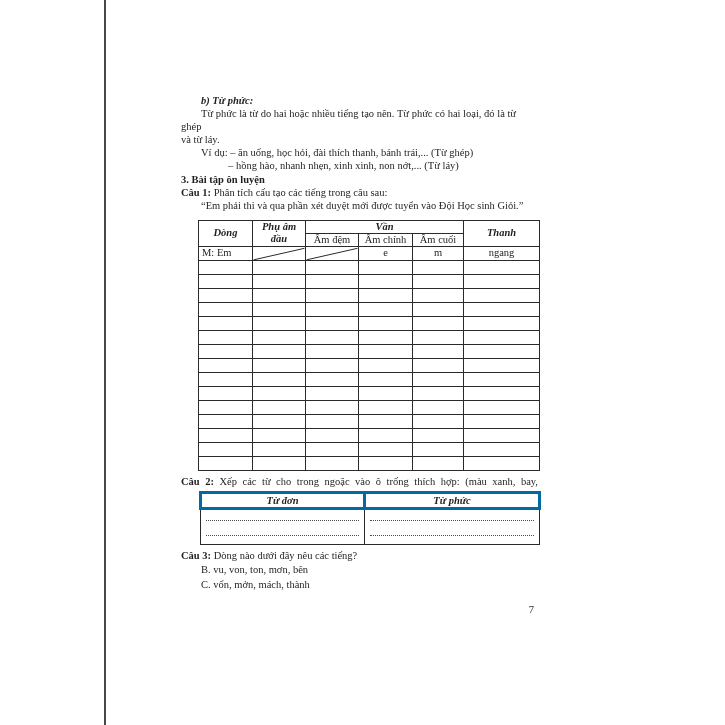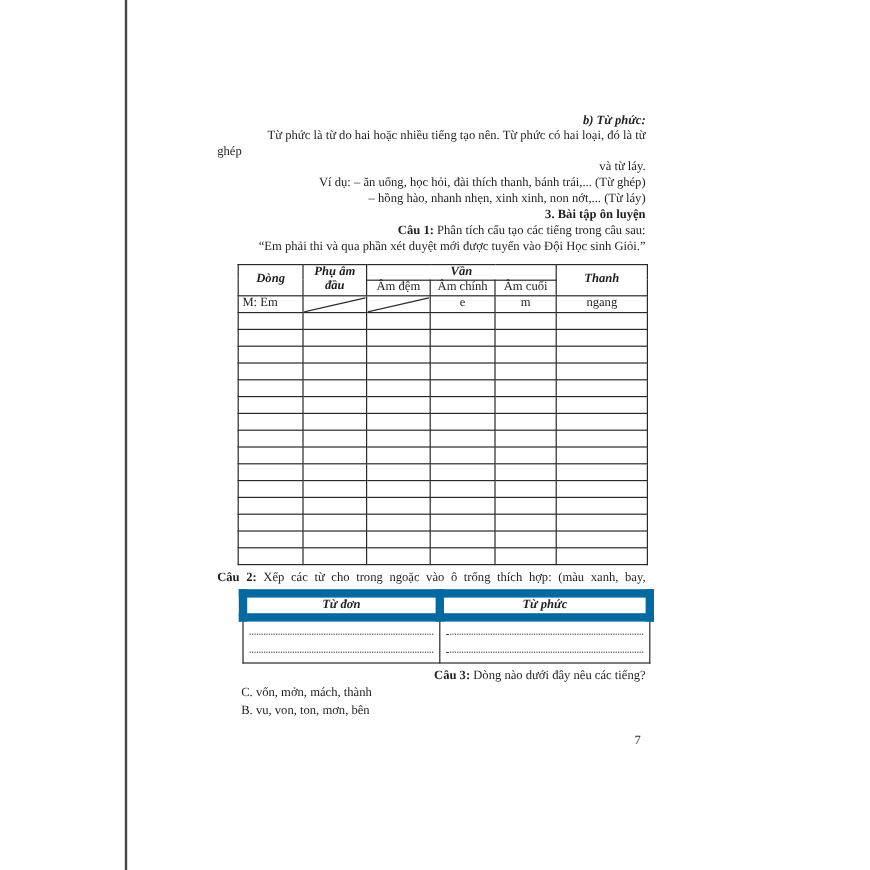--- a/index.html
+++ b/index.html
@@ -3,21 +3,21 @@
 <meta charset="utf-8">
 <style>
   * { margin:0; padding:0; box-sizing:border-box; }
   html,body { width:725px; height:725px; background:#ffffff; }
   .page {
     position:relative; width:725px; height:725px; background:#ffffff;
     font-family:"Liberation Serif", serif; color:#1f1f1f; overflow:hidden;
   }
   .edge-line { position:absolute; left:104px; top:0; width:2px; height:725px; background:#474747; }
   .content { position:absolute; left:181px; top:94px; width:357px; font-size:10.5px; line-height:13.1px; }
-  p { margin:0;text-align:right; }
+  p { margin:0; }
   .bi { font-weight:bold; font-style:italic; }
   .b { font-weight:bold; }
   .ind { text-indent:20px; }
   .ind2 { padding-left:47px; }
   .jline { display:block; text-align-last:justify; }
   .jline-ind { display:block; text-indent:20px; text-align-last:justify; }
   .hang { padding-left:20px; }
 
   table { border-collapse:collapse; table-layout:fixed; }
   .t1 { width:341px; margin:8px 0 0 17px; }
@@ -26,21 +26,21 @@
   .t1 .head-main { font-weight:bold; font-style:italic; }
   .t1 .head-sub { font-weight:normal; }
   .t1 .row-ex td { height:14px; }
   .t1 .cell-left { text-align:left; padding-left:3px; }
   .t1 tbody td { height:14px; }
   .diag-cell { position:relative; }
   .diag-cell svg { position:absolute; left:0; top:0; width:100%; height:100%; display:block; }
 
   .cau2p { margin-top:4px; }
   .t2 { width:339px; margin:3px 0 0 18px; }
-  .t2 th { border:7px solid #0369a1; height:16px; font-weight:bold; font-style:italic; font-size:10.5px; text-align:center; vertical-align:middle; }
+  .t2 th { border:3px solid #0369a1; height:16px; font-weight:bold; font-style:italic; font-size:10.5px; text-align:center; vertical-align:middle; }
   .t2 td { border:1px solid #2a2a2a; vertical-align:top; padding:0 0 8px 0; }
   .dot1 { height:11px; border-bottom:1px dotted #4a4a4a; margin:0 5px; }
   .dot2 { height:15px; border-bottom:1px dotted #4a4a4a; margin:0 5px; }
 
   .cau3p { margin-top:4px; }
   .option { padding-left:20px; line-height:15px; }
   .pagenum { margin-top:11px; text-align:right; padding-right:4px; color:#2c2c2c; }
 </style>
 </head>
 <body>
@@ -250,20 +250,20 @@
             <div class="dot1"></div>
             <div class="dot2"></div>
           </td>
         </tr>
       </tbody>
     </table>
 
     <p class="cau3p"><span class="b">Câu 3: </span><span>Dòng nào dưới đây nêu các tiếng?</span></p>
 
     <div>
+      <div class="option">B. vu, von, ton, mơn, bên</div>
       <div class="option">C. vốn, mởn, mách, thành</div>
-      <div class="option">B. vu, von, ton, mơn, bên</div>
     </div>
 
     <p class="pagenum">7</p>
 
   </div>
 </div>
 
 </body></html>

